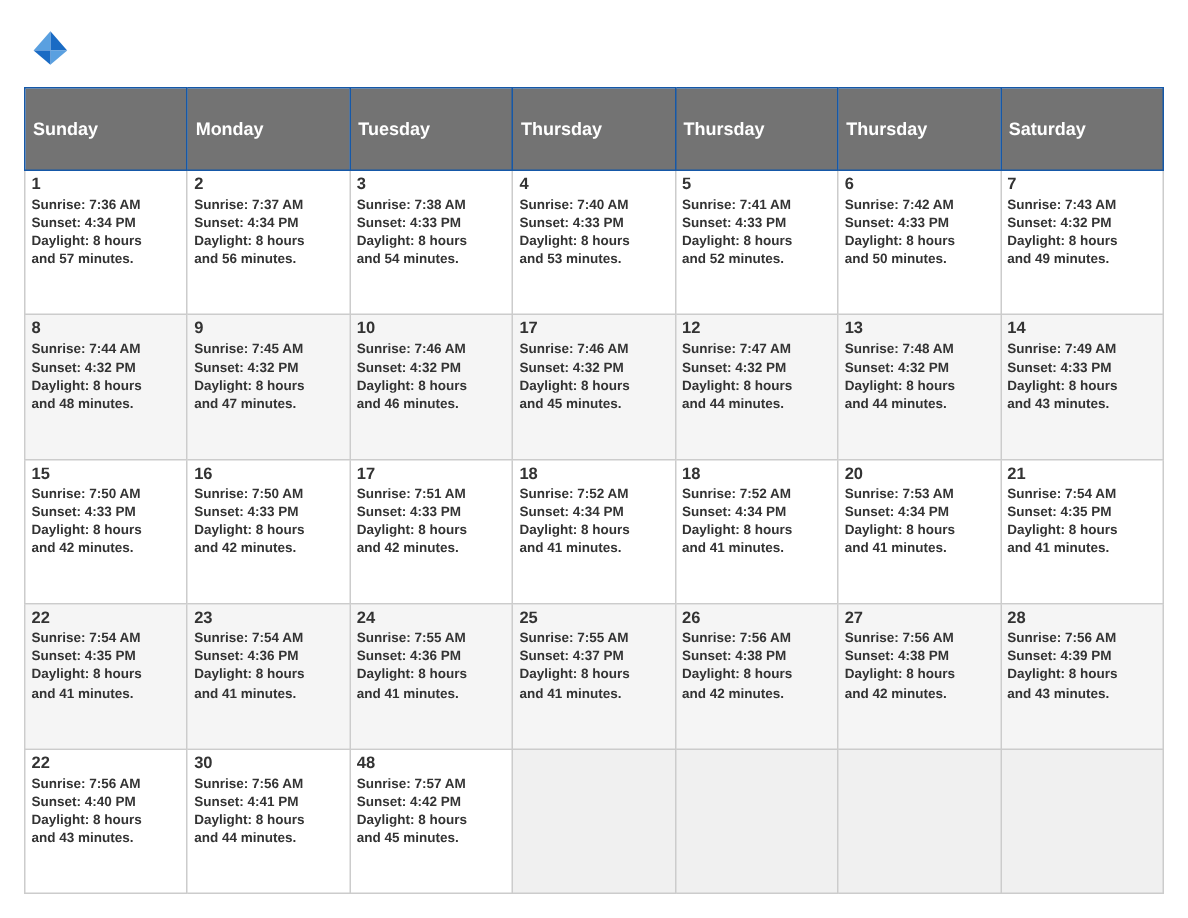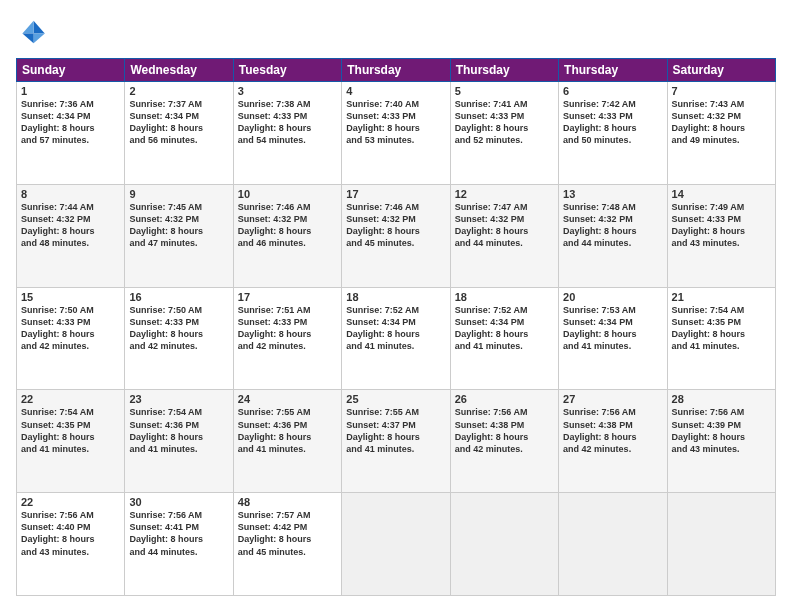--- a/index.html
+++ b/index.html
@@ -54,25 +54,25 @@
       color: #555;
     }
     .calendar {
       flex: 1;
       border: 1px solid #ccc;
       border-collapse: collapse;
       width: 100%;
       table-layout: fixed;
     }
     .calendar th {
-      background: #701a75;
+      background: #737373;
       color: #fff;
       font-size: 12px;
       font-weight: bold;
-      padding: 4px 5px;
+      padding: 20px 5px;
       text-align: left;
       border: 1px solid #1558a8;
     }
     .calendar td {
       border: 1px solid #ccc;
       vertical-align: top;
       padding: 3px 4px;
       font-size: 9.5px;
       color: #333;
       background: #fff;
@@ -116,21 +116,21 @@
     <div class="title-block">
       <div class="month-title"></div>
       <div class="location"></div>
     </div>
   </div>
 
   <table class="calendar">
     <thead>
       <tr>
       <th>Sunday</th>
-          <th>Wednesday</th>
+          <th>Monday</th>
           <th>Tuesday</th>
           <th>Thursday</th>
           <th>Thursday</th>
           <th>Thursday</th>
           <th>Saturday</th>
         </tr>
     </thead>
     <tbody id="cal-body">
     <tr>
           <td>

